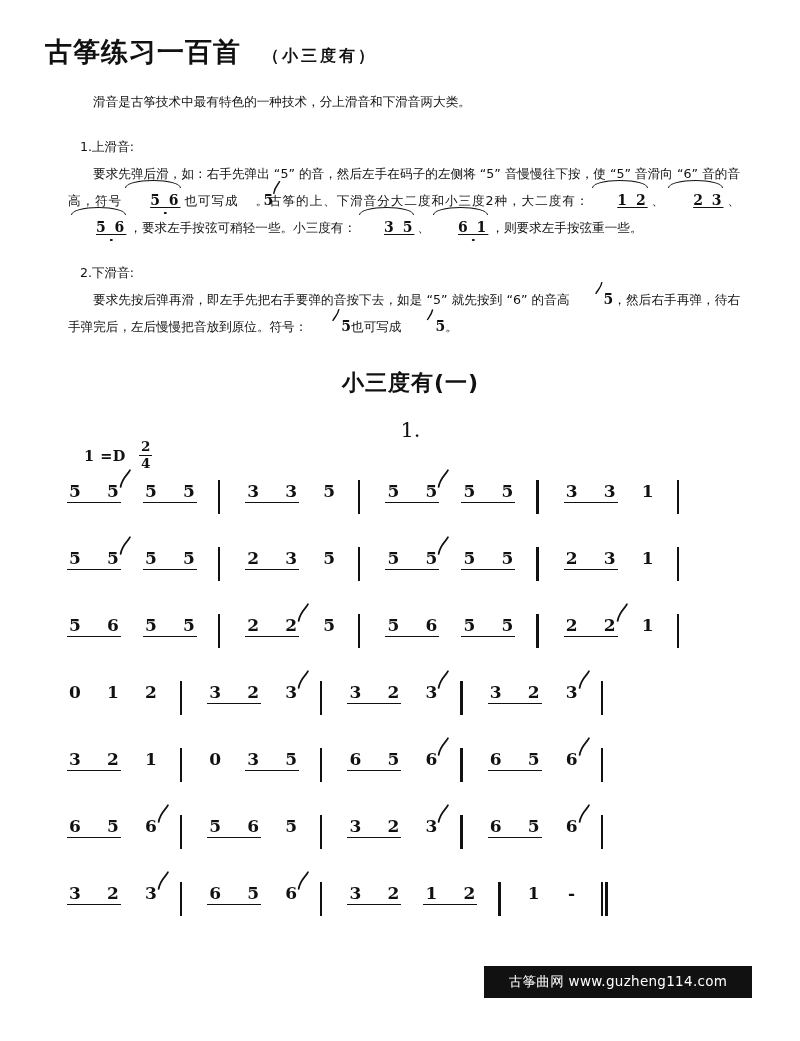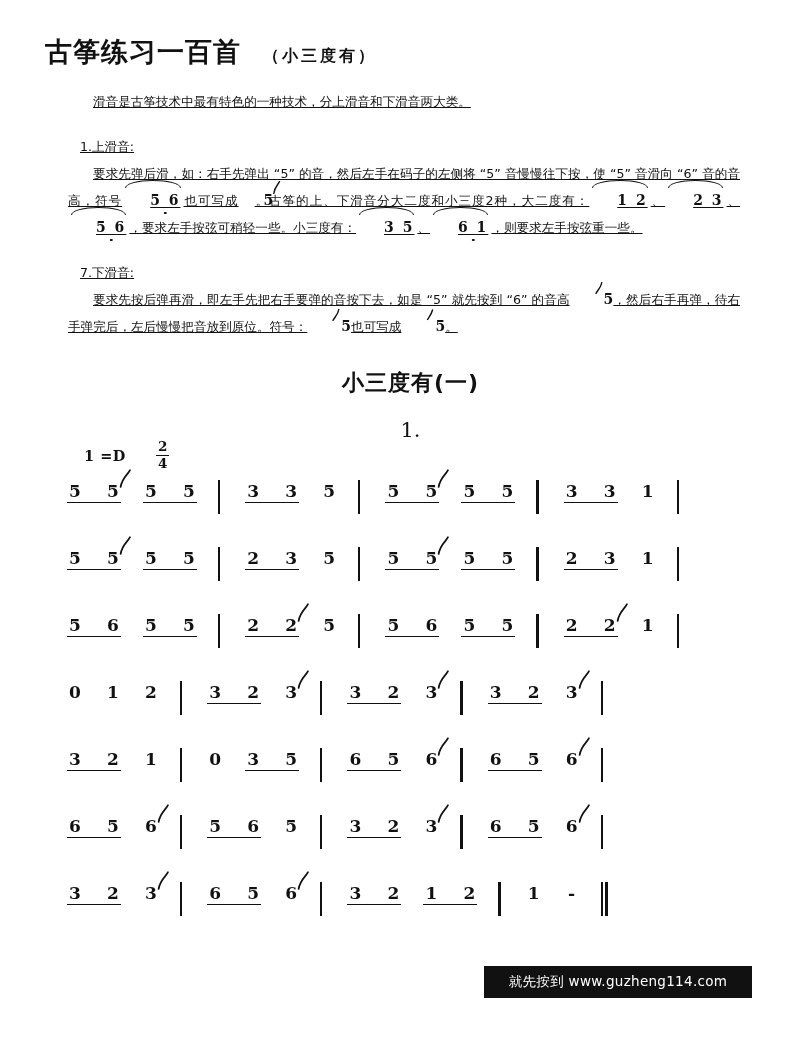--- a/index.html
+++ b/index.html
@@ -23,21 +23,21 @@
   .doc-title {
     font-family:"DejaVu Sans", sans-serif;
     font-size:27px; font-weight:700; letter-spacing:1px;
   }
   .doc-subtitle {
     font-family:"DejaVu Sans", sans-serif;
     font-size:16px; font-weight:700; letter-spacing:3px;
   }
 
   
-  .prose { position:absolute; left:68px; top:88px; width:672px;text-decoration:underline; }
+  .prose { position:absolute; left:68px; top:88px; width:672px; }
   .p {
     font-family:"DejaVu Sans", sans-serif;
     font-size:12.6px;
     line-height:27px;
     text-align:justify;
     margin:0;
     white-space:normal;
   }
   .p.indent { text-indent:25px; }
   .p.sub { text-indent:12px; margin-top:18px; }
@@ -87,21 +87,21 @@
   .piece-number {
     position:absolute; left:0; right:0; top:418px;
     text-align:center;
     font-family:"DejaVu Serif", serif;
     font-size:21px; font-weight:400;
   }
 
   
   .keysig {
     position:absolute; left:84px; top:440px;
-    display:flex; align-items:center; gap:30px;
+    display:flex; align-items:center; gap:13px;
   }
   .keysig .kk {
     font-family:"DejaVu Serif", serif; font-weight:700; font-size:14.5px;
     letter-spacing:0.5px;
   }
   .timesig {
     display:inline-flex; flex-direction:column; align-items:center;
     font-family:"DejaVu Serif", serif; font-weight:700; font-size:13.5px;
     line-height:1.02;
   }
@@ -200,21 +200,21 @@
     <p class="p indent">滑音是古筝技术中最有特色的一种技术，分上滑音和下滑音两大类。</p>
 
     <p class="p sub">1.上滑音:</p>
 
     <p class="p indent">
       <span>要求先弹后滑，如：右手先弹出 “5” 的音，然后左手在码子的左侧将 “5” 音慢慢往下按，使 “5” 音滑向 “6” 音的音高，符号</span><span class="jp-pair"><span class="arc"></span><span class="num jp-dotb">5 6</span></span><span>也可写成</span><span class="jp-flour"><span>5</span><span class="tail"><svg width="8" height="13" viewBox="0 0 8 13">
               <path d="M6.5 0.5 C5 4 1.5 6 0.8 12.5" stroke="#111" stroke-width="1.4" fill="none" stroke-linecap="round"></path>
             </svg></span></span><span>。古筝的上、下滑音分大二度和小三度2种，大二度有：</span><span class="jp-pair"><span class="arc"></span><span class="num">1 2</span></span><span>、</span><span class="jp-pair"><span class="arc"></span><span class="num">2 3</span></span><span>、</span><span class="jp-pair"><span class="arc"></span><span class="num jp-dotb">5 6</span></span><span>，要求左手按弦可稍轻一些。小三度有：</span><span class="jp-pair"><span class="arc"></span><span class="num">3 5</span></span><span>、</span><span class="jp-pair"><span class="arc"></span><span class="num jp-dotb">6 1</span></span><span>，则要求左手按弦重一些。</span>
     </p>
 
-    <p class="p sub">7.下滑音:</p>
+    <p class="p sub">2.下滑音:</p>
 
     <p class="p indent">
       <span>要求先按后弹再滑，即左手先把右手要弹的音按下去，如是 “5” 就先按到 “6” 的音高</span><span class="jp-pre"><span class="pre-mark"><svg width="8" height="12" viewBox="0 0 8 12">
               <path d="M1 11.5 C2.5 8 6 6 6.8 0.5" stroke="#111" stroke-width="1.4" fill="none" stroke-linecap="round"></path>
             </svg></span><span>5</span></span><span>，然后右手再弹，待右手弹完后，左后慢慢把音放到原位。符号：</span><span class="jp-pre"><span class="pre-mark"><svg width="8" height="12" viewBox="0 0 8 12">
               <path d="M1 11.5 C2.5 8 6 6 6.8 0.5" stroke="#111" stroke-width="1.4" fill="none" stroke-linecap="round"></path>
             </svg></span><span>5</span></span><span>也可写成</span><span class="jp-pre"><span class="pre-mark"><svg width="8" height="12" viewBox="0 0 8 12">
               <path d="M1.5 10.5 C3 8 5.5 5.5 6.5 1" stroke="#111" stroke-width="1.4" fill="none" stroke-linecap="round"></path>
             </svg></span><span>5</span></span><span>。</span>
     </p>
@@ -537,16 +537,16 @@
           <div class="notes" style="position: relative; width: 76px; flex: 0 0 auto;">
             <div class="note" style="width: 38px;"><span class="gl">1</span></div>
             <div class="note" style="width: 38px;"><span class="gl">-</span></div>
           </div>
         </div>
         <div class="barline final"></div>
       </div>
     </div>
 
   <div class="watermark">
-    <span>就先按到 www.guzheng114.com</span>
+    <span>古筝曲网 www.guzheng114.com</span>
   </div>
 
 </div>
 
 </body></html>

